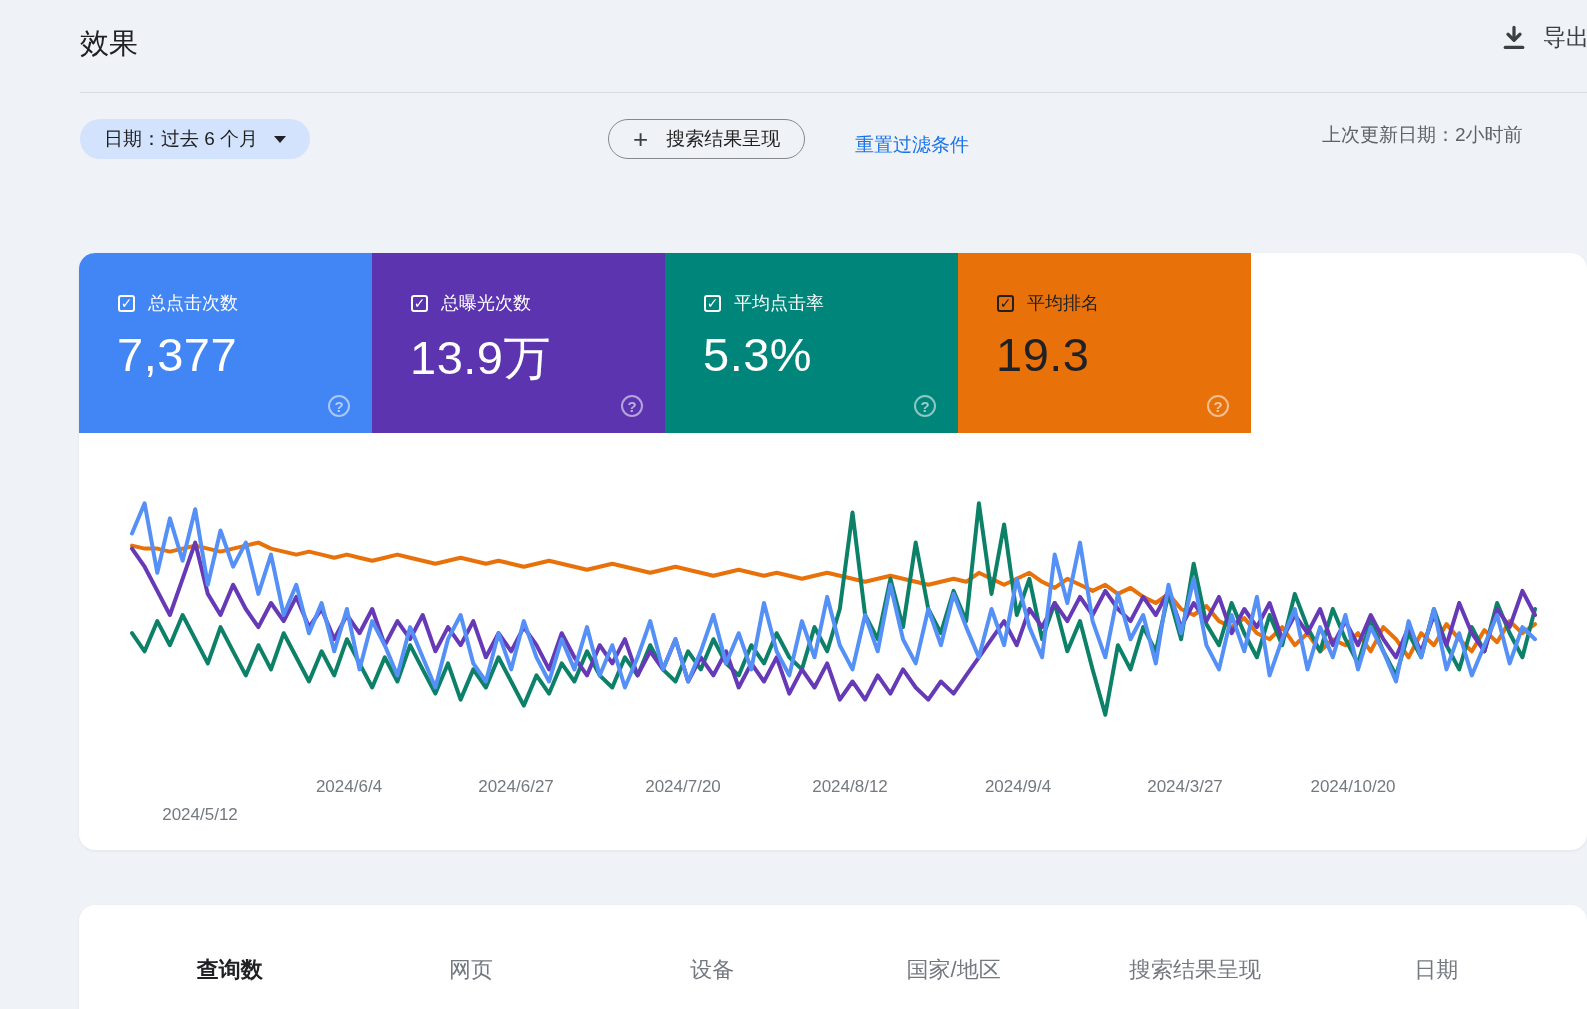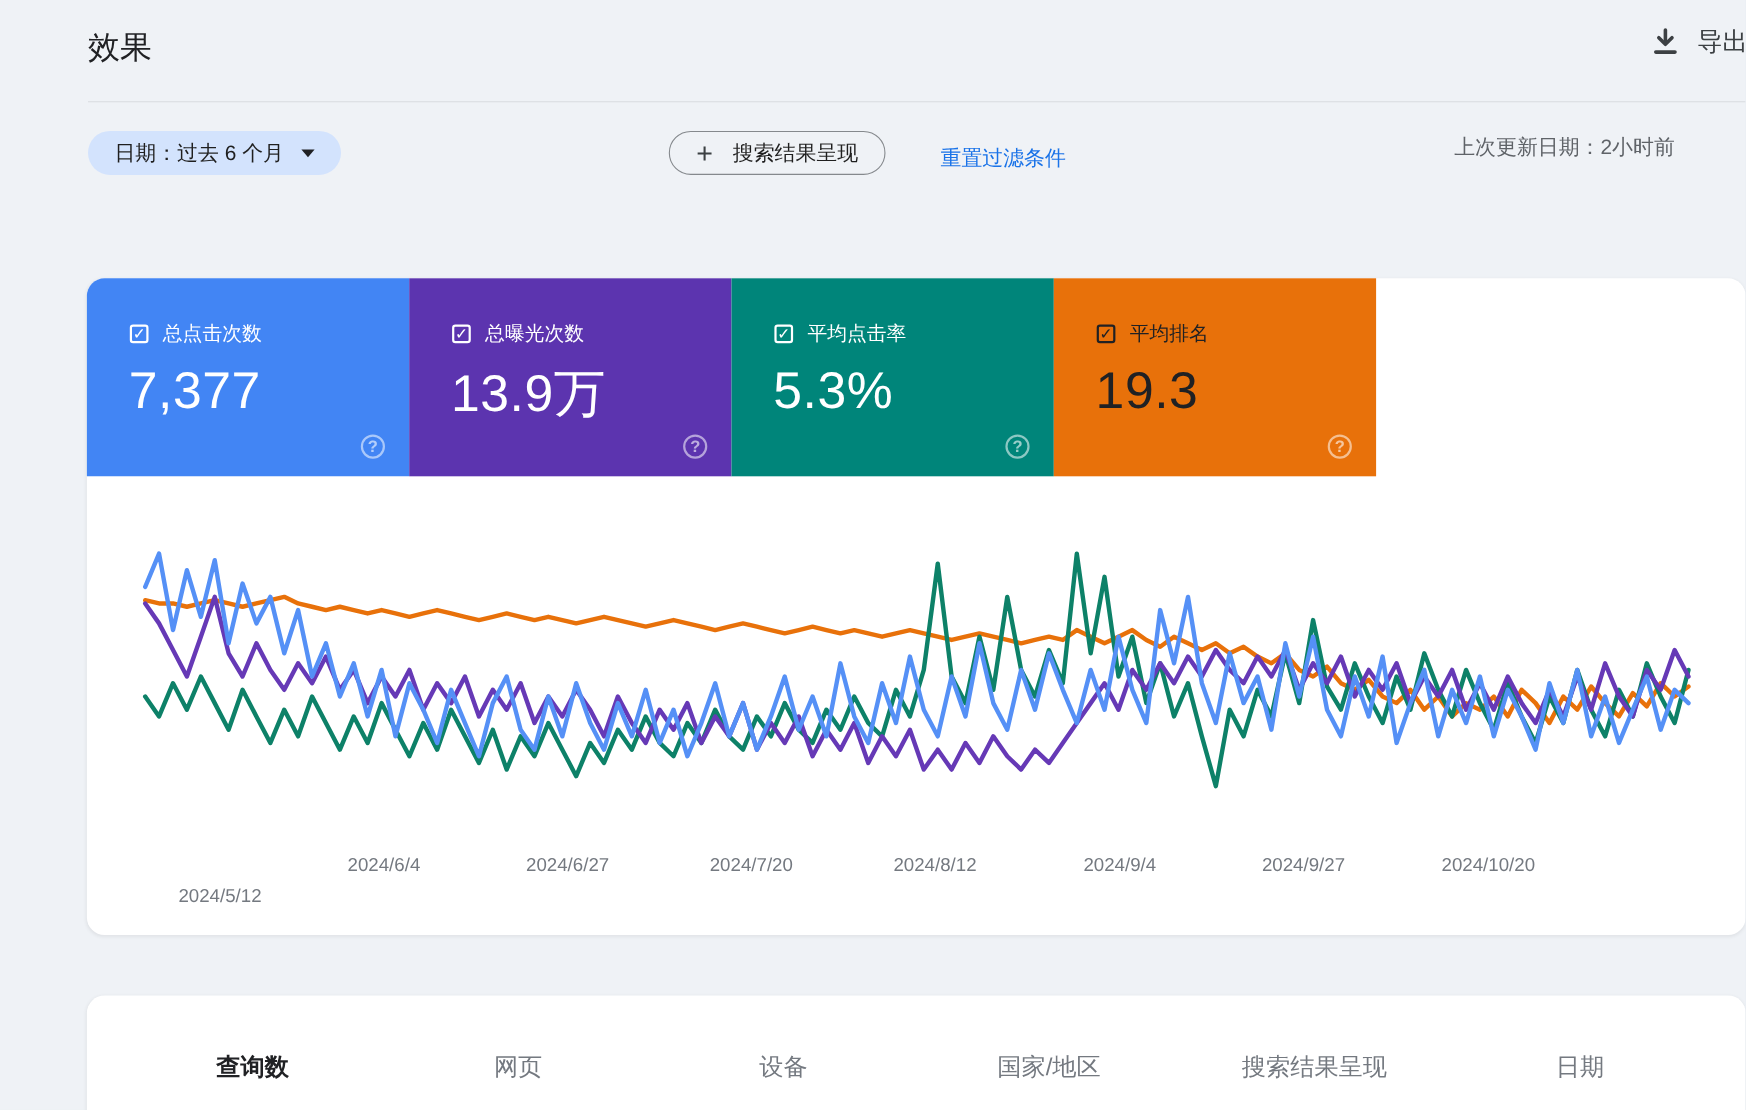--- a/index.html
+++ b/index.html
@@ -188,21 +188,21 @@
           <polyline points="0.0,75.5 12.6,45.3 25.3,114.8 37.9,60.4 50.6,102.7 63.2,51.3 75.8,126.8 88.5,72.5 101.1,108.7 113.8,84.6 126.4,135.9 139.0,96.6 151.7,157.0 164.3,126.8 177.0,175.2 189.6,145.0 202.2,193.3 214.9,151.0 227.5,211.4 240.2,163.1 252.8,187.2 265.4,217.4 278.1,169.1 290.7,199.3 303.4,229.5 316.0,181.2 328.6,157.0 341.3,205.4 353.9,223.5 366.5,175.2 379.2,211.4 391.8,163.1 404.5,199.3 417.1,223.5 429.7,181.2 442.4,211.4 455.0,169.1 467.7,217.4 480.3,187.2 492.9,229.5 505.6,199.3 518.2,163.1 530.9,211.4 543.5,181.2 556.1,223.5 568.8,193.3 581.4,157.0 594.1,205.4 606.7,175.2 619.3,211.4 632.0,145.0 644.6,193.3 657.3,217.4 669.9,163.1 682.5,199.3 695.2,138.9 707.8,187.2 720.5,211.4 733.1,157.0 745.7,193.3 758.4,126.8 771.0,181.2 783.7,205.4 796.3,151.0 808.9,187.2 821.6,135.9 834.2,169.1 846.9,199.3 859.5,151.0 872.1,187.2 884.8,120.8 897.4,169.1 910.1,199.3 922.7,96.6 935.3,145.0 948.0,84.6 960.6,163.1 973.3,199.3 985.9,135.9 998.5,181.2 1011.2,157.0 1023.8,205.4 1036.5,126.8 1049.1,175.2 1061.7,120.8 1074.4,187.2 1087.0,211.4 1099.6,157.0 1112.3,193.3 1124.9,138.9 1137.6,217.4 1150.2,181.2 1162.8,151.0 1175.5,211.4 1188.1,169.1 1200.8,199.3 1213.4,157.0 1226.0,211.4 1238.7,169.1 1251.3,193.3 1264.0,223.5 1276.6,163.1 1289.2,199.3 1301.9,151.0 1314.5,211.4 1327.2,175.2 1339.8,217.4 1352.4,187.2 1365.1,157.0 1377.7,205.4 1390.4,169.1 1403.0,181.2" fill="none" stroke="#5590f6" stroke-width="4" stroke-linejoin="round" stroke-linecap="round"></polyline>
         </svg>
     </div>
     <div class="x-labels">
       <span class="x-label">2024/5/12</span>
       <span class="x-label">2024/6/4</span>
       <span class="x-label">2024/6/27</span>
       <span class="x-label">2024/7/20</span>
       <span class="x-label">2024/8/12</span>
       <span class="x-label">2024/9/4</span>
-      <span class="x-label">2024/9/27</span>
+      <span class="x-label">2024/3/27</span>
       <span class="x-label">2024/10/20</span>
     </div>
   </div>
 
   <div class="tabs-panel">
     <div class="tab active">查询数</div>
     <div class="tab">网页</div>
     <div class="tab">设备</div>
     <div class="tab">国家/地区</div>
     <div class="tab">搜索结果呈现</div>

